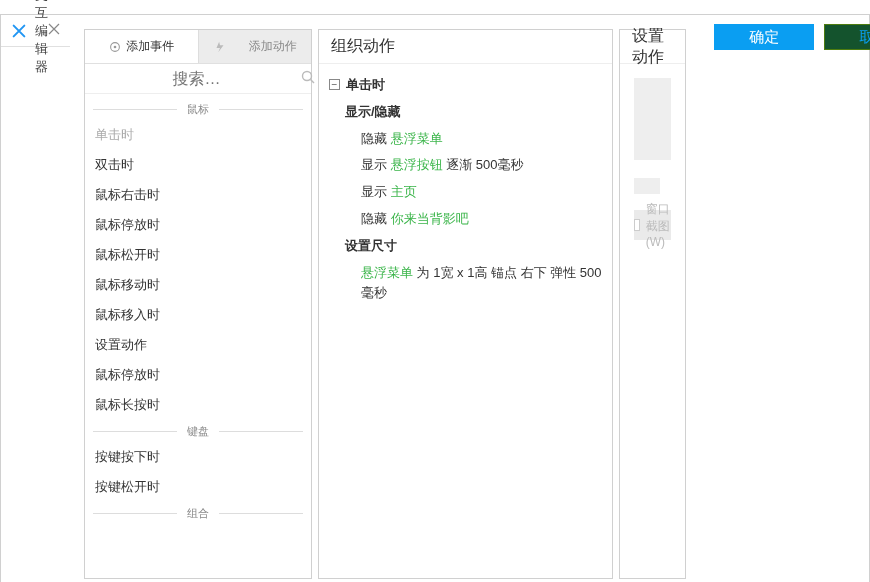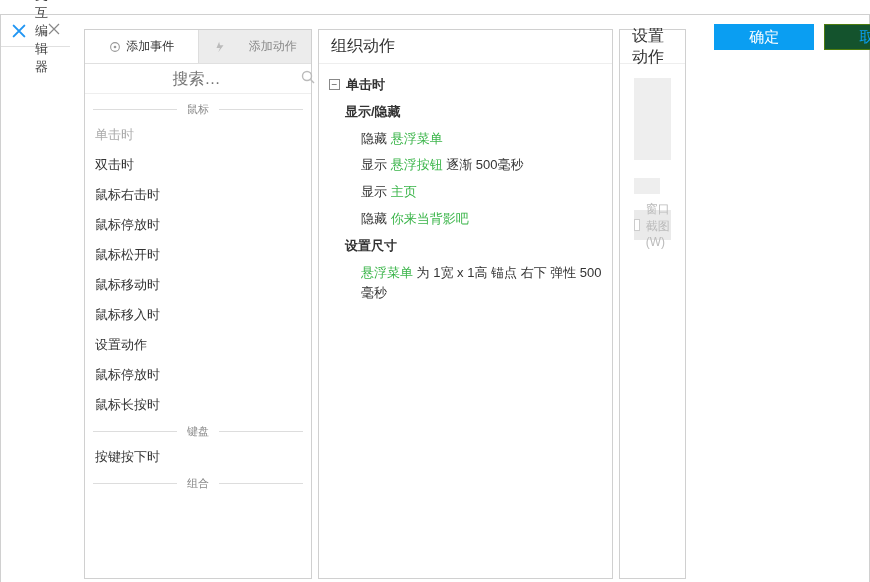--- a/index.html
+++ b/index.html
@@ -103,20 +103,21 @@
         <div class="evitem">鼠标移动时</div>
         <div class="evitem">鼠标移入时</div>
         <div class="evitem">设置动作</div>
         <div class="evitem">鼠标停放时</div>
         <div class="evitem">鼠标长按时</div>
         <div class="sectionhdr">
             <div class="line"></div>
             <span class="lbl">键盘</span>
           </div>
         <div class="evitem">按键按下时</div>
+        <div class="evitem">按键松开时</div>
         <div class="sectionhdr">
             <div class="line"></div>
             <span class="lbl">组合</span>
           </div>
 
       </div>
     </div>
 
     <div class="panel mid">
       <div class="panelhdr">组织动作</div>

